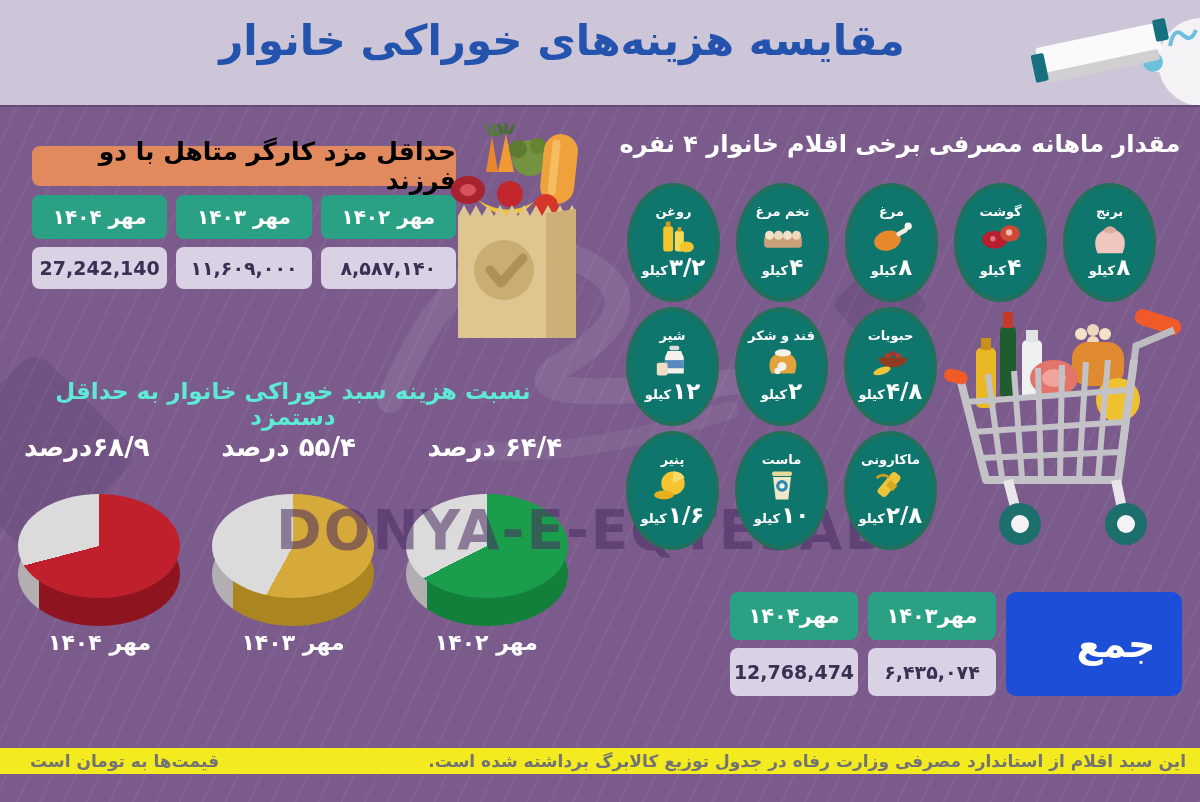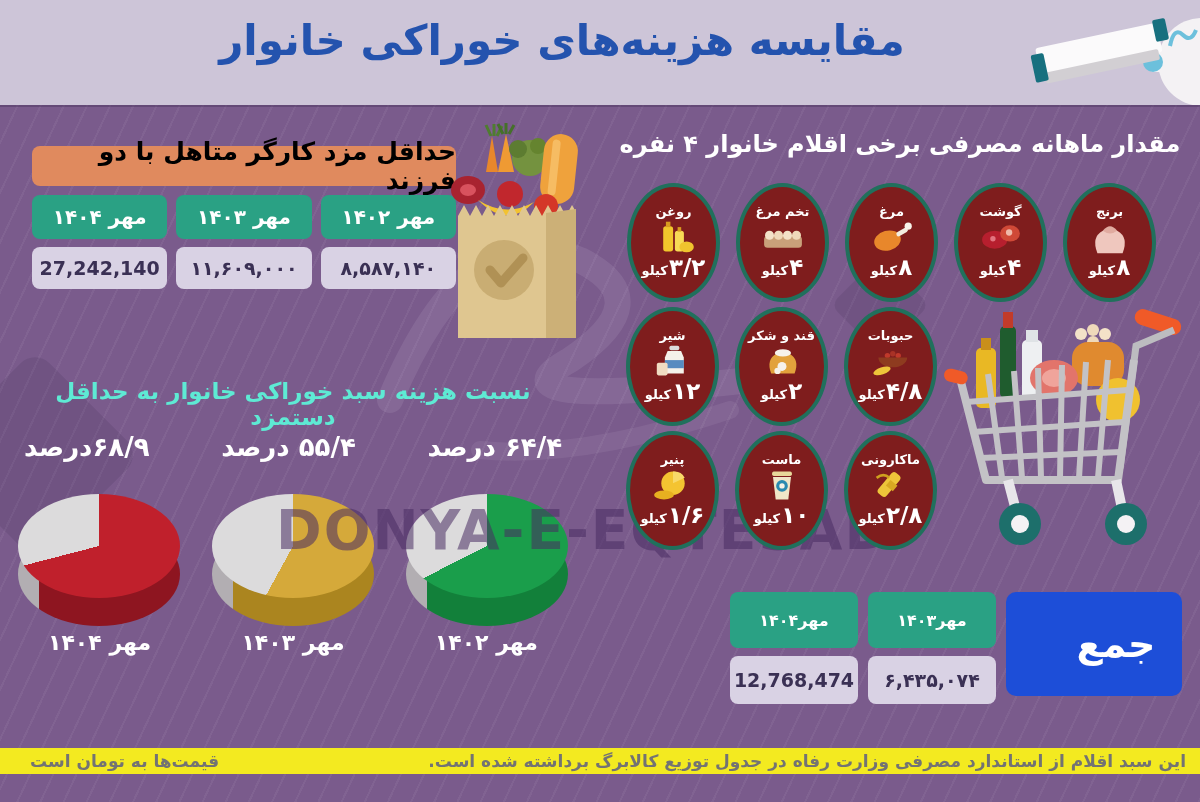--- a/index.html
+++ b/index.html
@@ -30,21 +30,21 @@
               font-size:19px;display:flex;align-items:center;justify-content:center;direction:ltr;}
 
   .bag{position:absolute;left:446px;top:120px;width:142px;height:228px;z-index:3;}
 
   
   .cons-title{position:absolute;left:615px;top:130px;width:570px;text-align:center;color:#fff;
               font-size:24px;font-weight:bold;direction:rtl;z-index:3;}
   .badges{position:absolute;left:626px;top:183px;width:530px;z-index:3;}
   .badge-row{display:flex;direction:rtl;gap:16px;margin-bottom:5px;}
   .badge-row.short{justify-content:flex-end;}
-  .badge{width:93px;height:119px;background:#7f1d1d;border:4px solid #20705c;border-radius:50%;
+  .badge{width:93px;height:119px;background:#0f766e;border:4px solid #20705c;border-radius:50%;
          box-sizing:border-box;display:flex;flex-direction:column;align-items:center;
          justify-content:center;color:#fff;direction:rtl;}
   .badge-name{font-size:13px;font-weight:bold;line-height:1.05;text-align:center;}
   .badge-icon{height:38px;display:flex;align-items:center;}
   .badge-icon svg{width:46px;height:36px;}
   .badge-amt{display:flex;direction:rtl;align-items:baseline;gap:1px;margin-top:-2px;}
   .badge-num{font-size:23px;font-weight:bold;}
   .badge-unit{font-size:13px;font-weight:bold;}
 
   .cart{position:absolute;left:938px;top:290px;width:252px;height:262px;z-index:1;}
@@ -68,21 +68,21 @@
   
   .wm-en{position:absolute;left:276px;top:498px;font-size:55px;font-weight:bold;letter-spacing:2px;
          color:rgba(72,43,98,0.55);z-index:2;white-space:nowrap;}
   .wm-fa{position:absolute;left:330px;top:150px;width:440px;height:340px;z-index:0;}
 
   
   .total{position:absolute;left:626px;top:592px;width:556px;display:flex;direction:rtl;gap:10px;z-index:3;}
   .total-label{width:132px;height:104px;background:#1d4ed8;border-radius:10px;color:#fff;
                font-size:38px;font-weight:bold;display:flex;align-items:center;justify-content:center;padding-left:44px;}
   .total-col{width:128px;display:flex;flex-direction:column;gap:8px;}
-  .total-col .year-cell{height:56px;font-size:16px;}
+  .total-col .year-cell{height:48px;font-size:21px;}
   .total-col .value-cell{height:48px;font-size:19px;}
 
   
   .footerbar{position:absolute;left:0;top:748px;width:1200px;height:26px;background:#f3ea20;
              display:flex;direction:rtl;align-items:center;justify-content:space-between;
              padding:0 14px 0 30px;box-sizing:border-box;z-index:4;}
   .footerbar span{font-size:17px;font-weight:bold;color:#737373;}
 </style>
 </head>
 <body>

